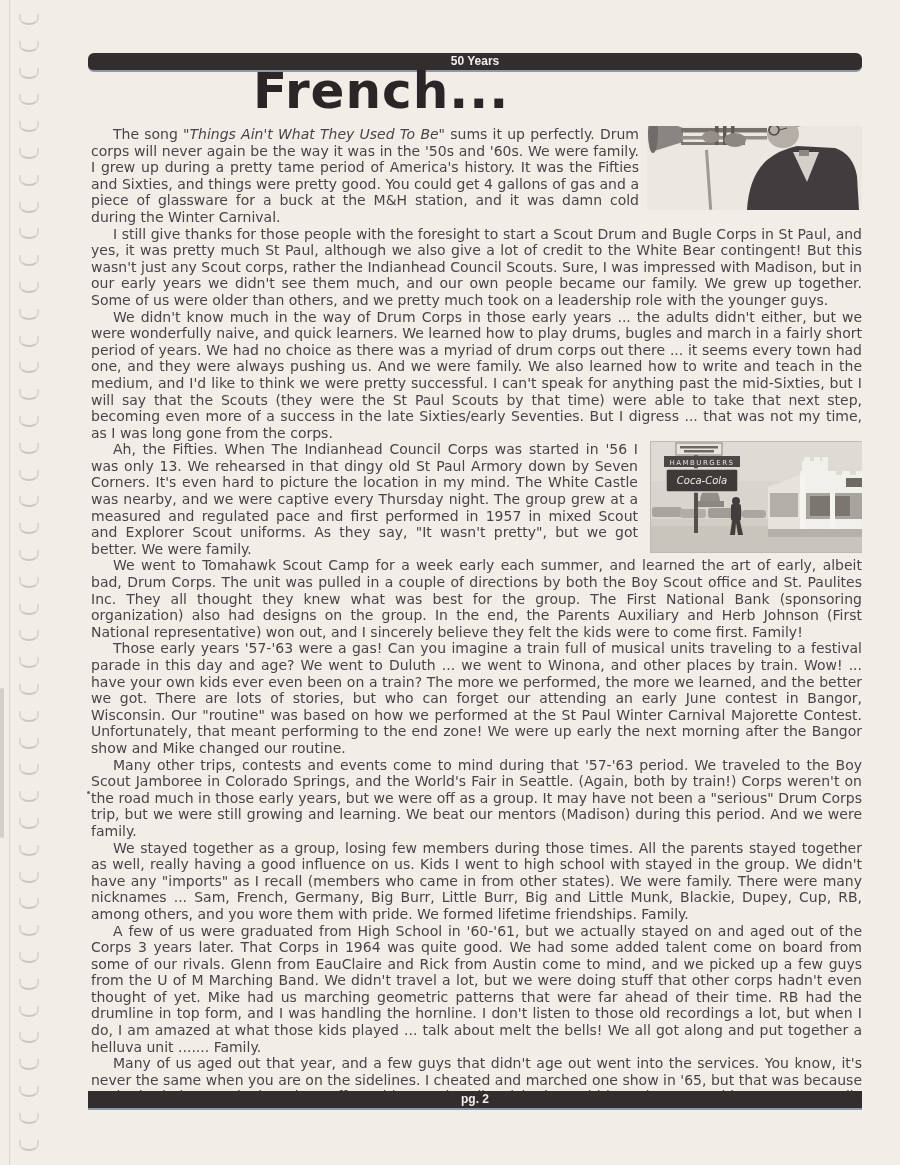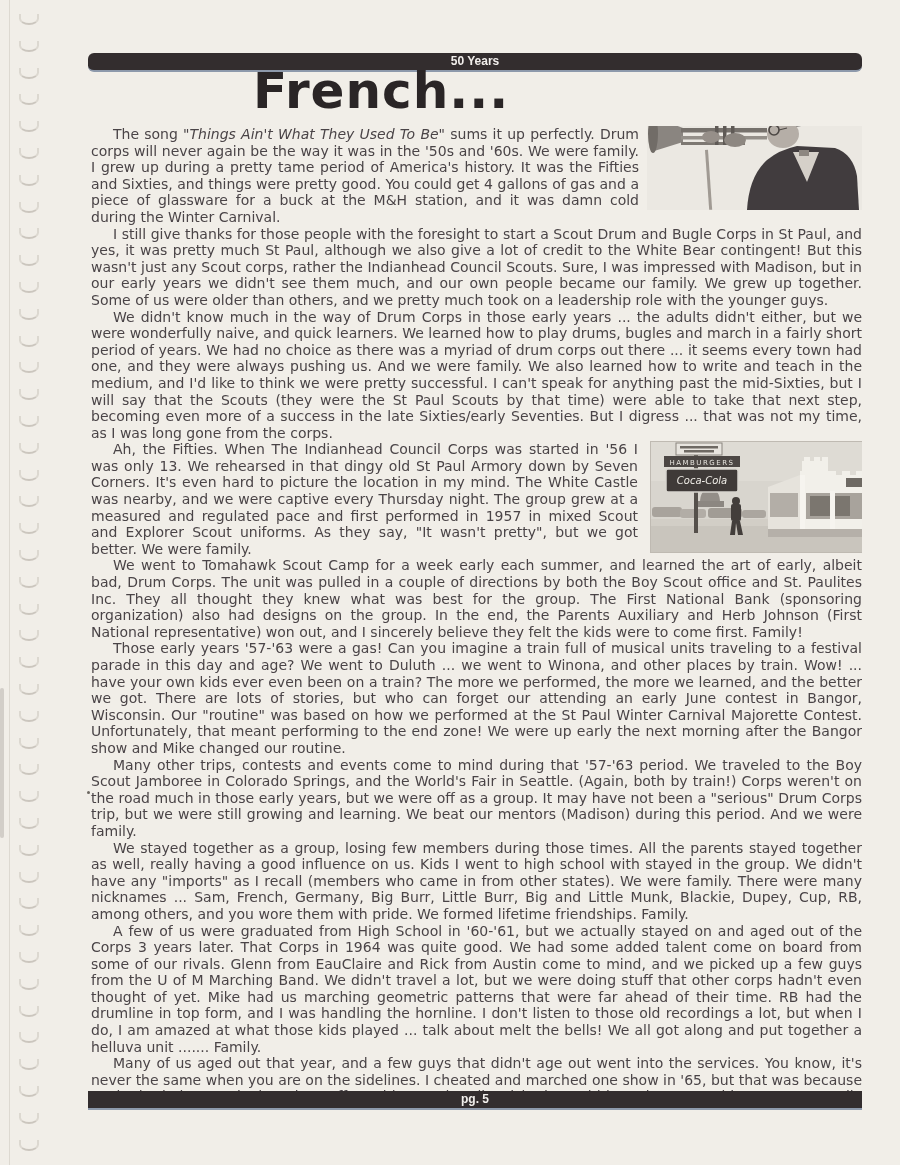--- a/index.html
+++ b/index.html
@@ -227,16 +227,16 @@
         <p class="para">Those early years '57-'63 were a gas!  Can you imagine a train full of musical units traveling to a festival parade in this day and age?  We went to Duluth ... we went to Winona, and other places by train.  Wow! ... have your own kids ever even been on a train?  The more we performed, the more we learned, and the better we got.  There are lots of stories, but who can forget our attending an early June contest in Bangor, Wisconsin.  Our "routine" was based on how we performed at the St Paul Winter Carnival Majorette Contest.  Unfortunately, that meant performing to the end zone!  We were up early the next morning after the Bangor show and Mike changed our routine.</p>
         <p class="para">Many other trips, contests and events come to mind during that '57-'63 period.  We traveled to the Boy Scout Jamboree in Colorado Springs, and the World's Fair in Seattle.  (Again, both by train!)  Corps weren't on the road much in those early years, but we were off as a group.  It may have not been a "serious" Drum Corps trip, but we were still growing and learning.  We beat our mentors (Madison) during this period.  And we were family.</p>
         <p class="para">We stayed together as a group, losing few members during those times.  All the parents stayed together as well, really having a good influence on us.  Kids I went to high school with stayed in the group.  We didn't have any "imports" as I recall (members who came in from other states).  We were family.  There were many nicknames ... Sam, French, Germany, Big Burr, Little Burr, Big and Little Munk, Blackie, Dupey, Cup, RB, among others, and you wore them with pride.  We formed lifetime friendships.  Family.</p>
         <p class="para">A few of us were graduated from High School in '60-'61, but we actually stayed on and aged out of the Corps 3 years later.  That Corps in 1964 was quite good.  We had some added talent come on board from some of our rivals.  Glenn from EauClaire and Rick from Austin come to mind, and we picked up a few guys from the U of M Marching Band.  We didn't travel a lot, but we were doing stuff that other corps hadn't even thought of yet.  Mike had us marching geometric patterns that were far ahead of their time.  RB had the drumline in top form, and I was handling the hornline.  I don't listen to those old recordings a lot, but when I do, I am amazed at what those kids played ... talk about melt the bells!  We all got along and put together a helluva unit ....... Family.</p>
         <p class="para">Many of us aged out that year, and a few guys that didn't age out went into the services.  You know, it's never the same when you are on the sidelines.  I cheated and marched one show in '65, but that was because we had a hole.  I worked my butt off teaching, and really wished I could have been marching.  It was a really good hornline.  I was growing up.  It was time to complete college and woo the gal of my dreams.  Drum Corps lost the battle for a couple of years.</p>
       </div>
 
   </div>
 
   <div id="footer-bar" class="bar">
-    <span>pg. 5</span>
+    <span>pg. 2</span>
   </div>
 
 </div>
 
 </body></html>

